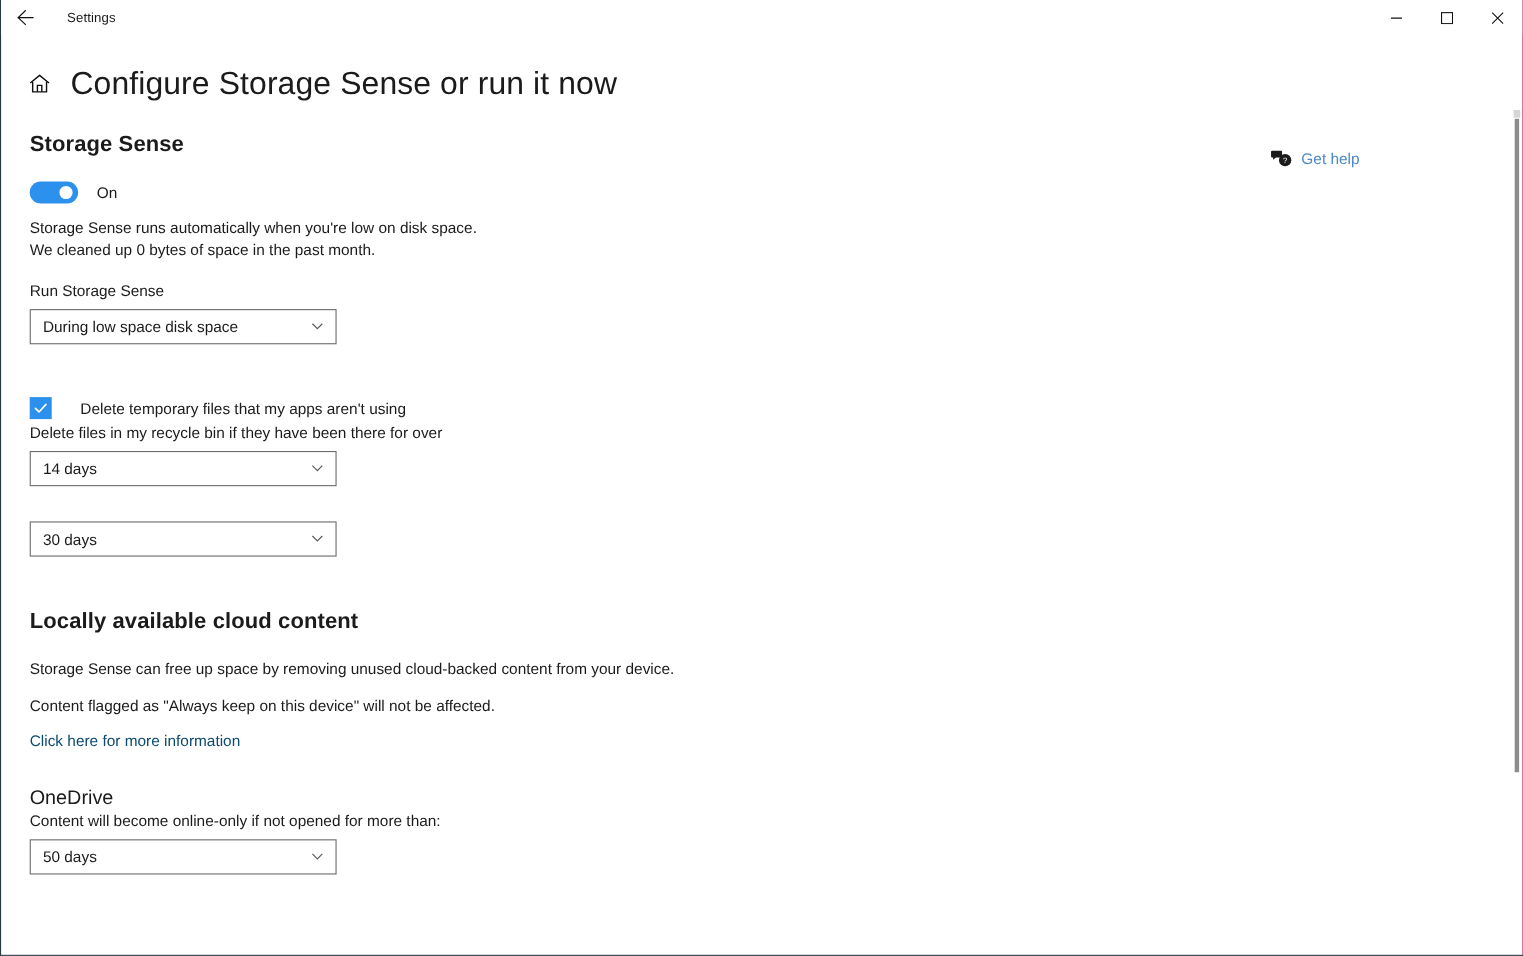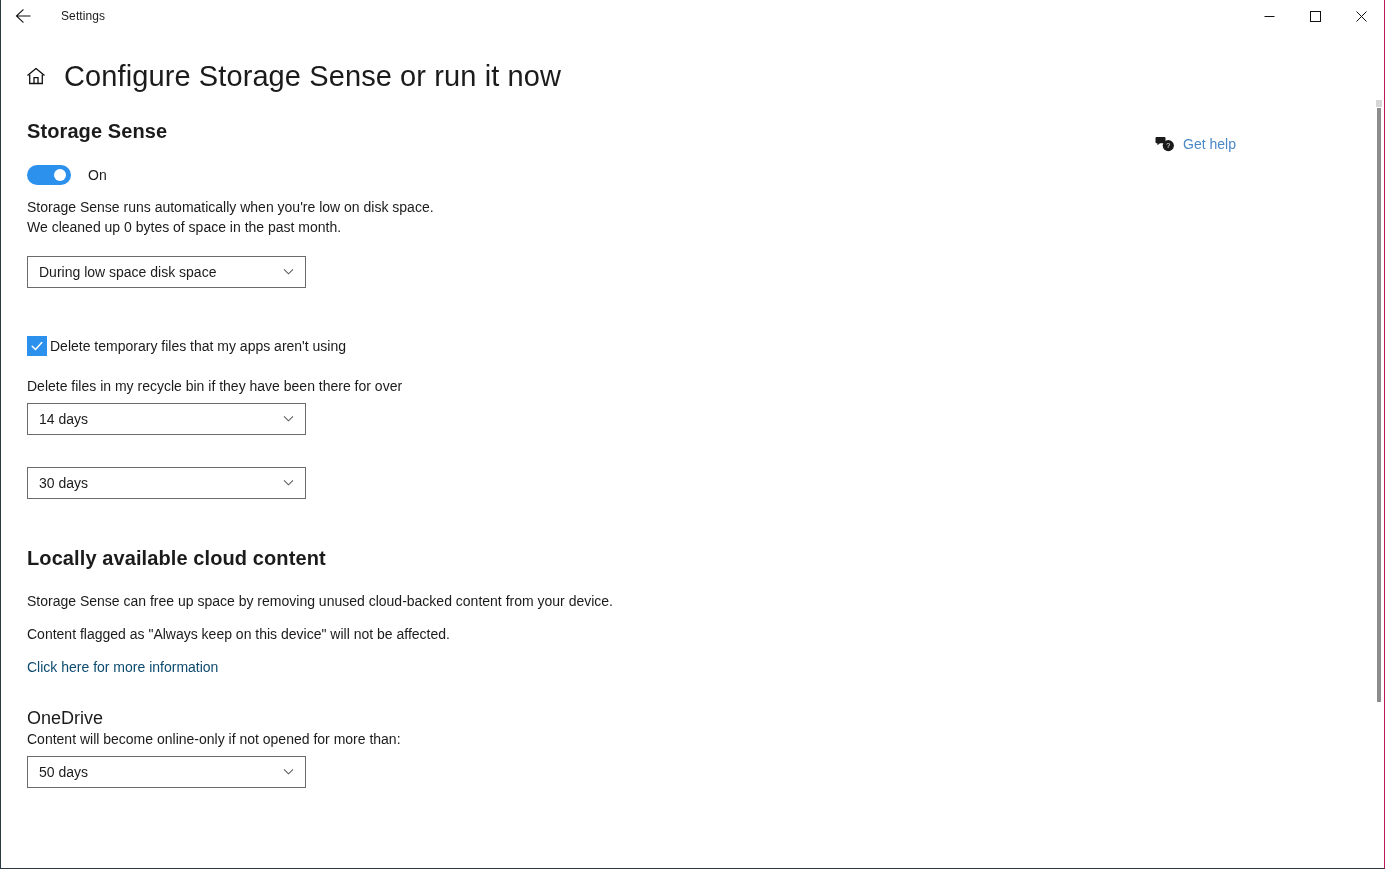--- a/index.html
+++ b/index.html
@@ -161,22 +161,22 @@
     cursor: pointer;
     font-size: 14px;
     color: #1b1b1b;
   }
   .chev { width: 13px; height: 13px; flex: none; }
 
   
   .check-row {
     display: flex;
     align-items: center;
-    gap: 3px;
-    margin-bottom: 22px;
+    gap: 26px;
+    margin-bottom: 4px;
   }
   .checkbox {
     width: 20px; height: 20px;
     background: #2b91ec;
     display: flex; align-items: center; justify-content: center;
     cursor: pointer;
     flex: none;
   }
   .check-label {
     font-size: 14px;
@@ -291,20 +291,21 @@
       <div class="toggle">
         <div class="knob"></div>
       </div>
       <span class="toggle-label">On</span>
     </div>
 
     <p class="body">Storage Sense runs automatically when you're low on disk space. We cleaned up 0 bytes of space in the past month.</p>
 
     <div class="gap-sm"></div>
 
+    <div class="field-label">Run Storage Sense</div>
     <div class="dropdown">
       <span>During low space disk space</span>
       <svg class="chev" viewBox="0 0 13 13">
         <path d="M2 4.3 L6.5 8.8 L11 4.3" stroke="#5a5a5a" stroke-width="1.05" fill="none"></path>
       </svg>
     </div>
 
     <div class="gap-lg"></div>
 
     

